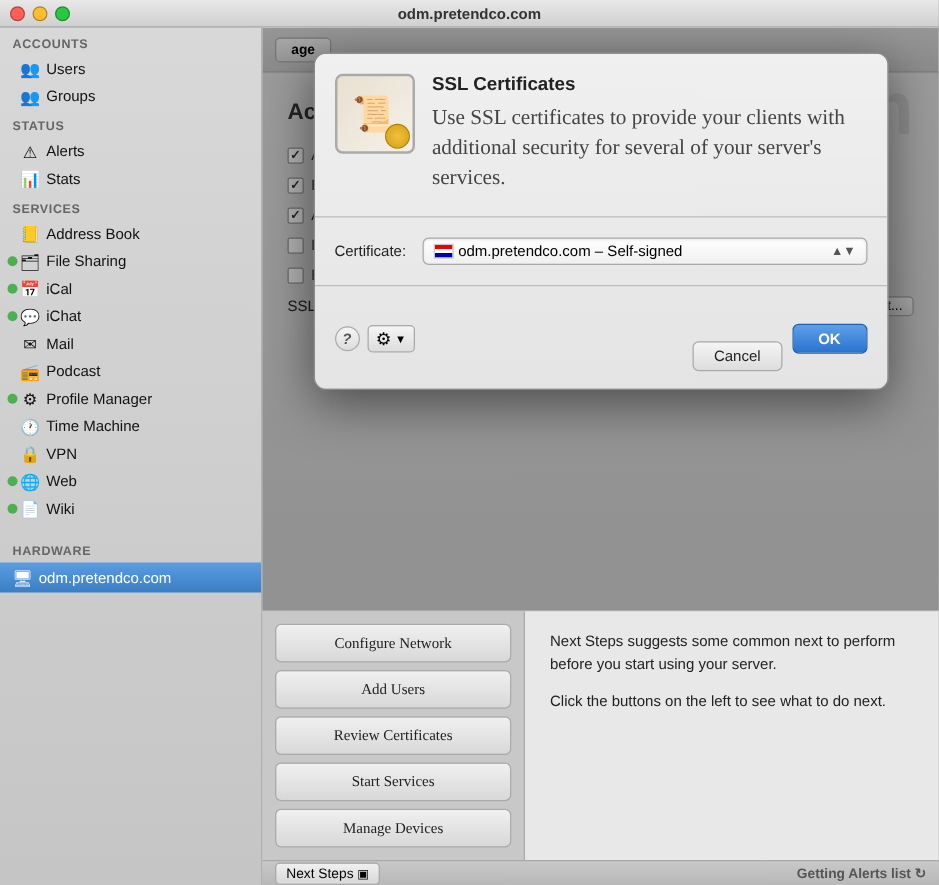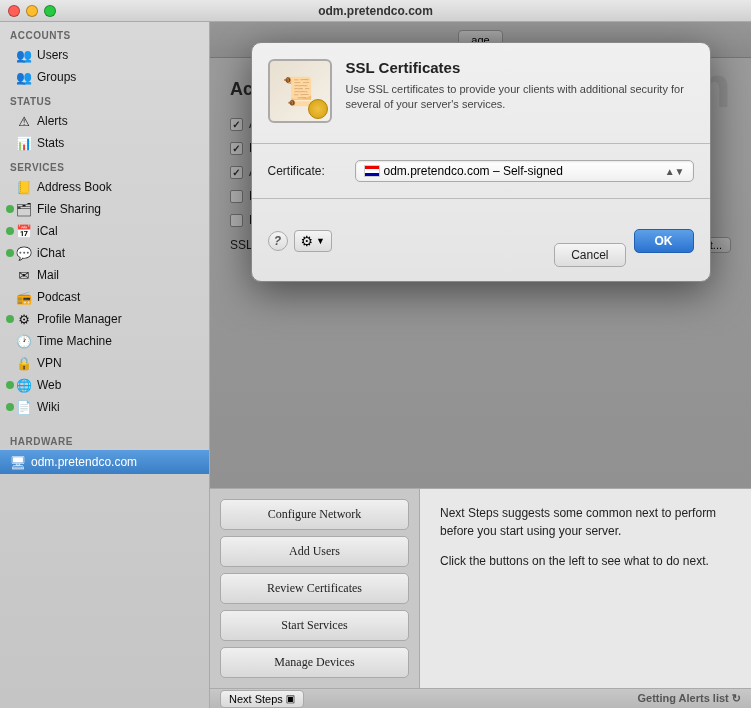--- a/index.html
+++ b/index.html
@@ -310,30 +310,31 @@
       border: 1px solid #b08000;
     }
 
     .modal-title-area h2 {
       font-size: 15px;
       font-weight: bold;
       color: #222;
       margin-bottom: 6px;
     }
     .modal-title-area p {
-      font-size: 11px;
+      font-size: 17px;
       color: #444;
       line-height: 1.4;
+      font-family: Liberation Serif, serif;
     }
 
     .modal-cert-row {
       display: flex;
       align-items: center;
       padding: 8px 16px;
-      gap: 17px;
+      gap: 0;
     }
     .modal-cert-label {
       font-size: 12px;
       color: #222;
       min-width: 70px;
     }
     .modal-cert-select {
       flex: 1;
       background: linear-gradient(to bottom, #ffffff, #f0f0f0);
       border: 1px solid #aaa;
@@ -428,21 +429,22 @@
     }
 
     
     .content-toolbar {
       height: 36px;
       background: linear-gradient(to bottom, #d8d8d8, #c8c8c8);
       border-bottom: 1px solid #aaa;
       display: flex;
       align-items: center;
       padding: 0 10px;
-      justify-content: center;
+      justify-content: flex-start;
+      font-weight: bold;
     }
     .toolbar-tab {
       background: linear-gradient(to bottom, #f0f0f0, #d8d8d8);
       border: 1px solid #aaa;
       border-radius: 4px;
       padding: 3px 12px;
       font-size: 11px;
       cursor: pointer;
     }
   </style>

